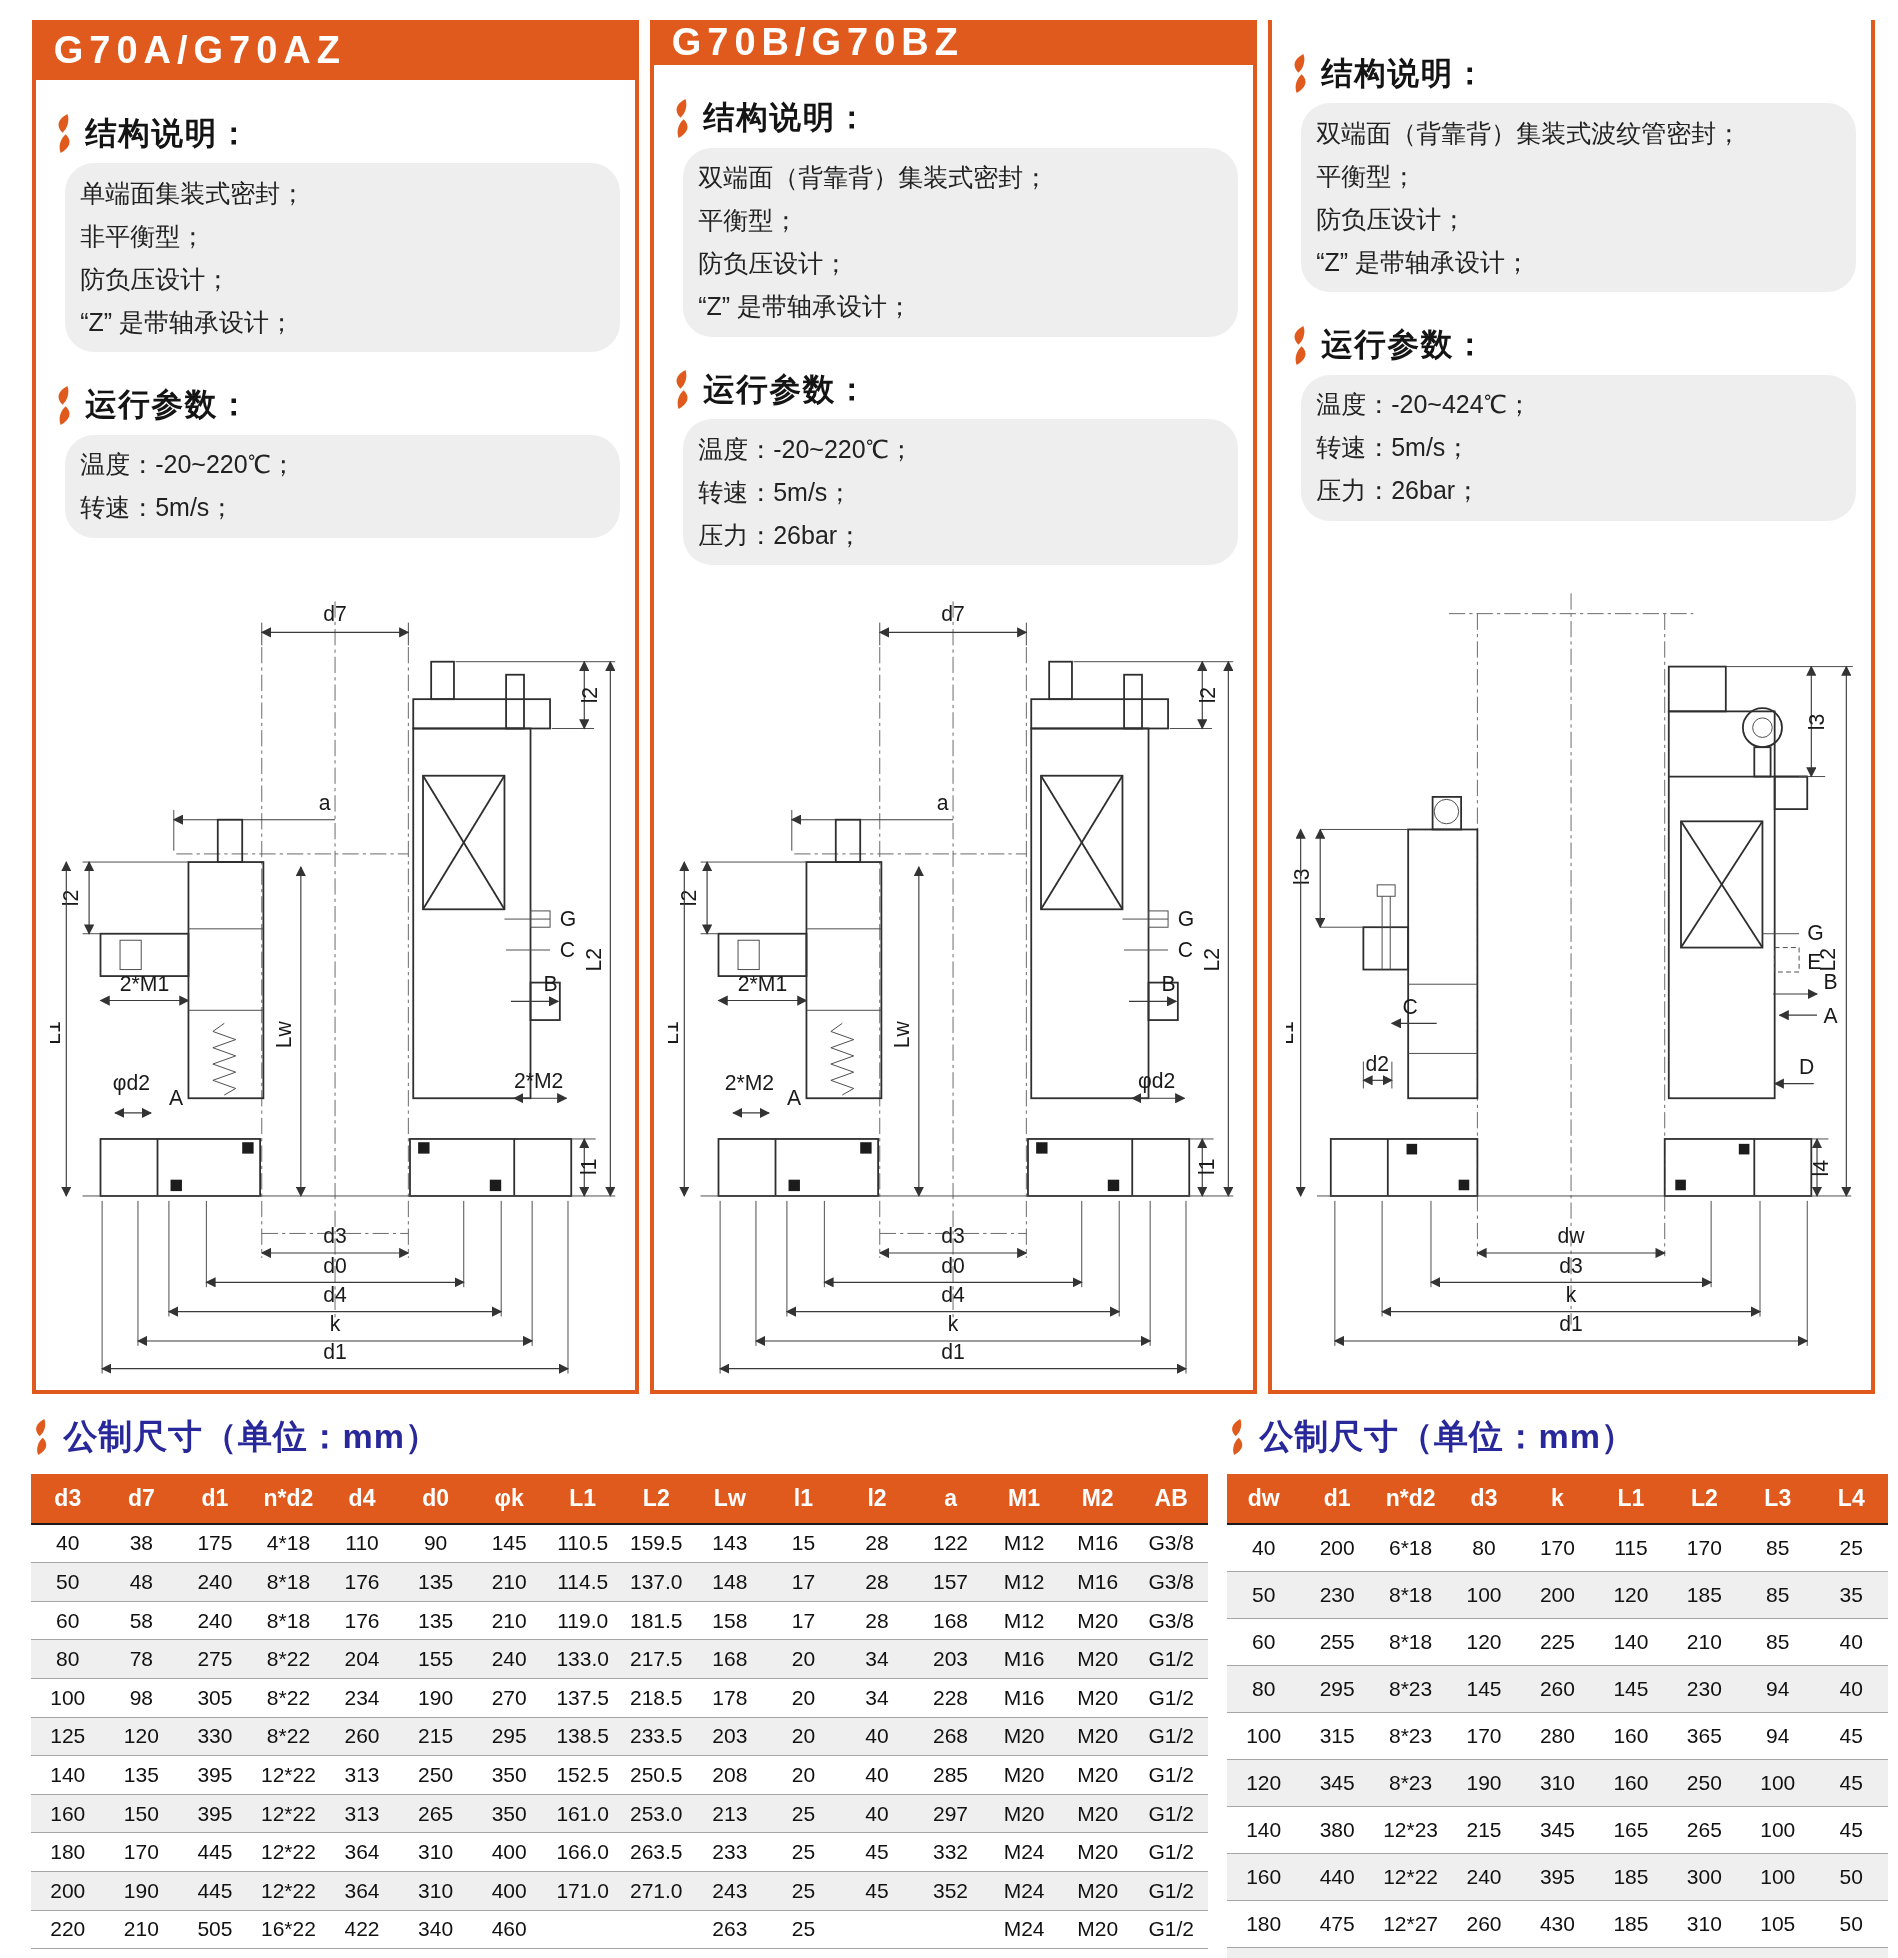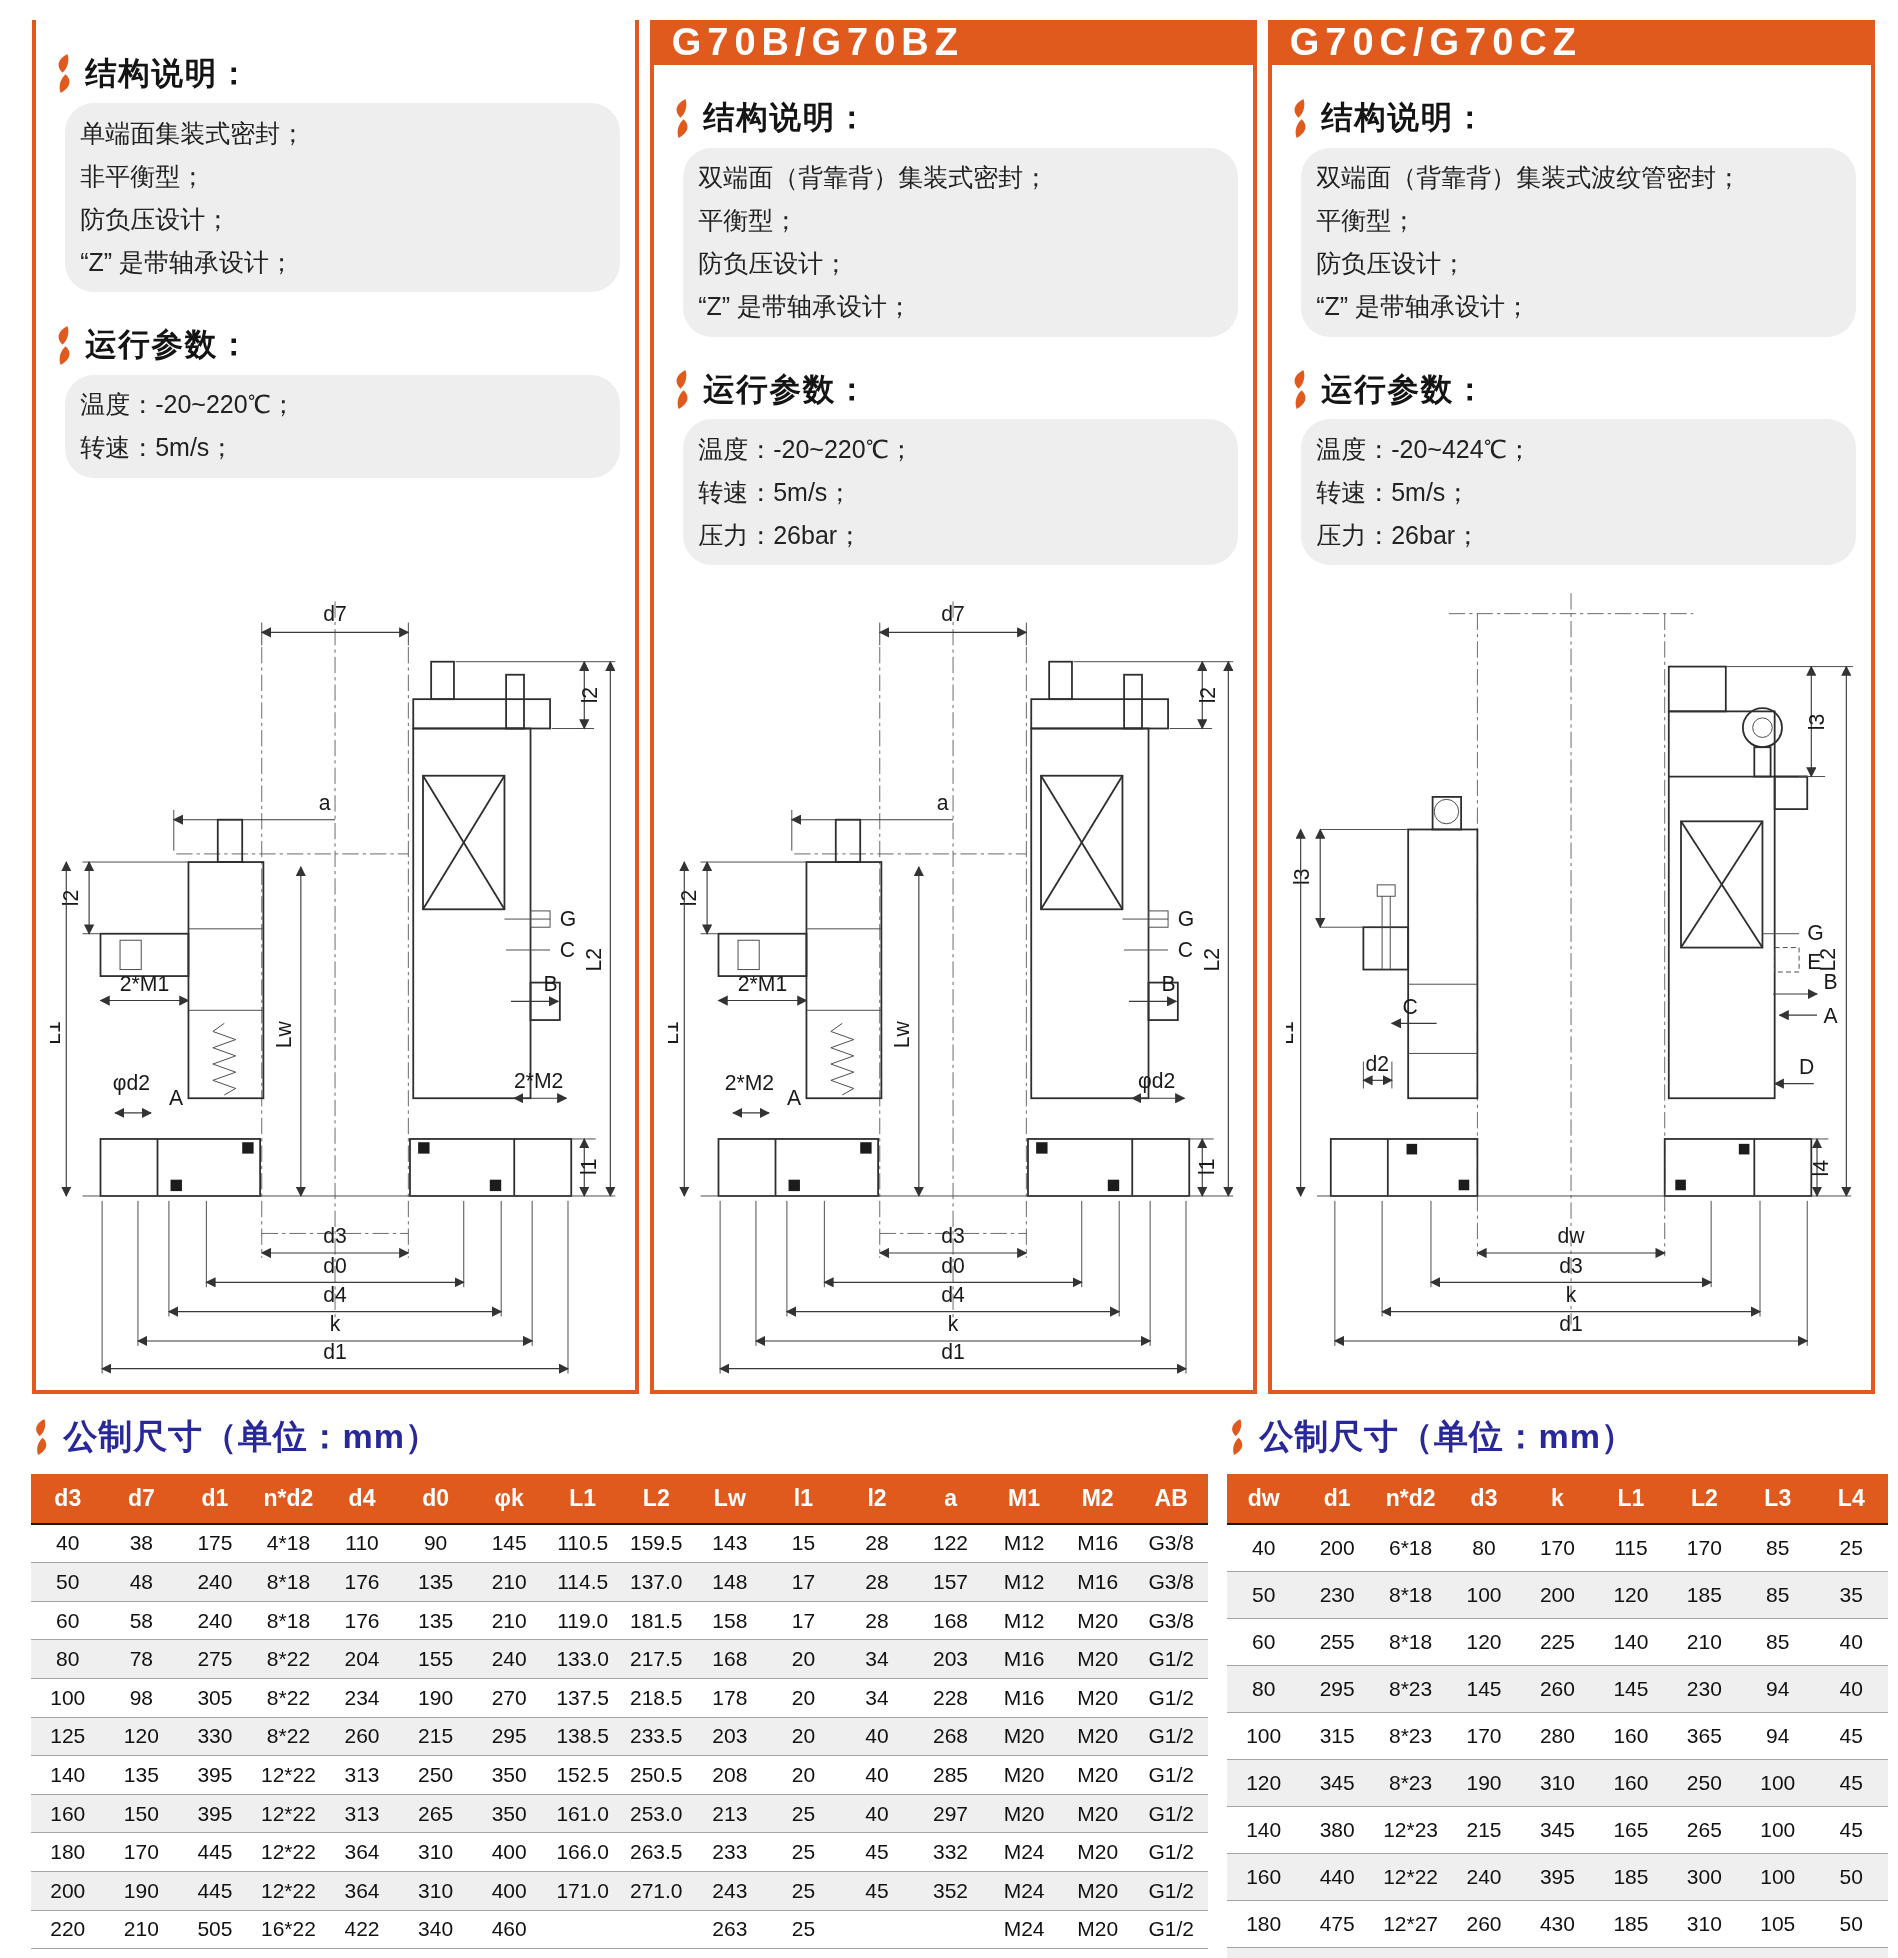--- a/index.html
+++ b/index.html
@@ -53,20 +53,21 @@
       <path d="M0 0 L10 5 L0 10 z" fill="#333"></path>
     </marker>
   </defs>
 </svg>
 
 <div id="page">
 
   <div class="panels">
 
     <section class="panel">
+      <div class="panel-header">G70A/G70AZ</div>
       <div class="panel-body">
         <div class="sec-head">
           <svg class="flame" viewBox="0 0 26 46">
             <path d="M17 0 C6 6 3 14 11 22 C17 17 20 8 17 0 Z" fill="#E05A1E"></path>
             <path d="M9 46 C20 40 23 32 15 24 C9 29 6 38 9 46 Z" fill="#E05A1E"></path>
           </svg>
           <span class="txt">结构说明：</span>
         </div>
         <div class="graybox">
             <div class="t-line">单端面集装式密封；</div>
@@ -293,21 +294,20 @@
             <line class="dim" x1="108" y1="938" x2="592" y2="938" marker-start="url(#ah)" marker-end="url(#ah)"></line>
             <text class="t" x="350" y="926" text-anchor="middle">k</text>
             <line class="dim" x1="64" y1="972" x2="636" y2="972" marker-start="url(#ah)" marker-end="url(#ah)"></line>
             <text class="t" x="350" y="960" text-anchor="middle">d1</text>
           </svg>
         </div>
       </div>
     </section>
 
     <section class="panel">
-      <div class="panel-header">G70C/G70CZ</div>
       <div class="panel-body">
         <div class="sec-head">
           <svg class="flame" viewBox="0 0 26 46">
             <path d="M17 0 C6 6 3 14 11 22 C17 17 20 8 17 0 Z" fill="#E05A1E"></path>
             <path d="M9 46 C20 40 23 32 15 24 C9 29 6 38 9 46 Z" fill="#E05A1E"></path>
           </svg>
           <span class="txt">结构说明：</span>
         </div>
         <div class="graybox">
             <div class="t-line">双端面（背靠背）集装式波纹管密封；</div>

